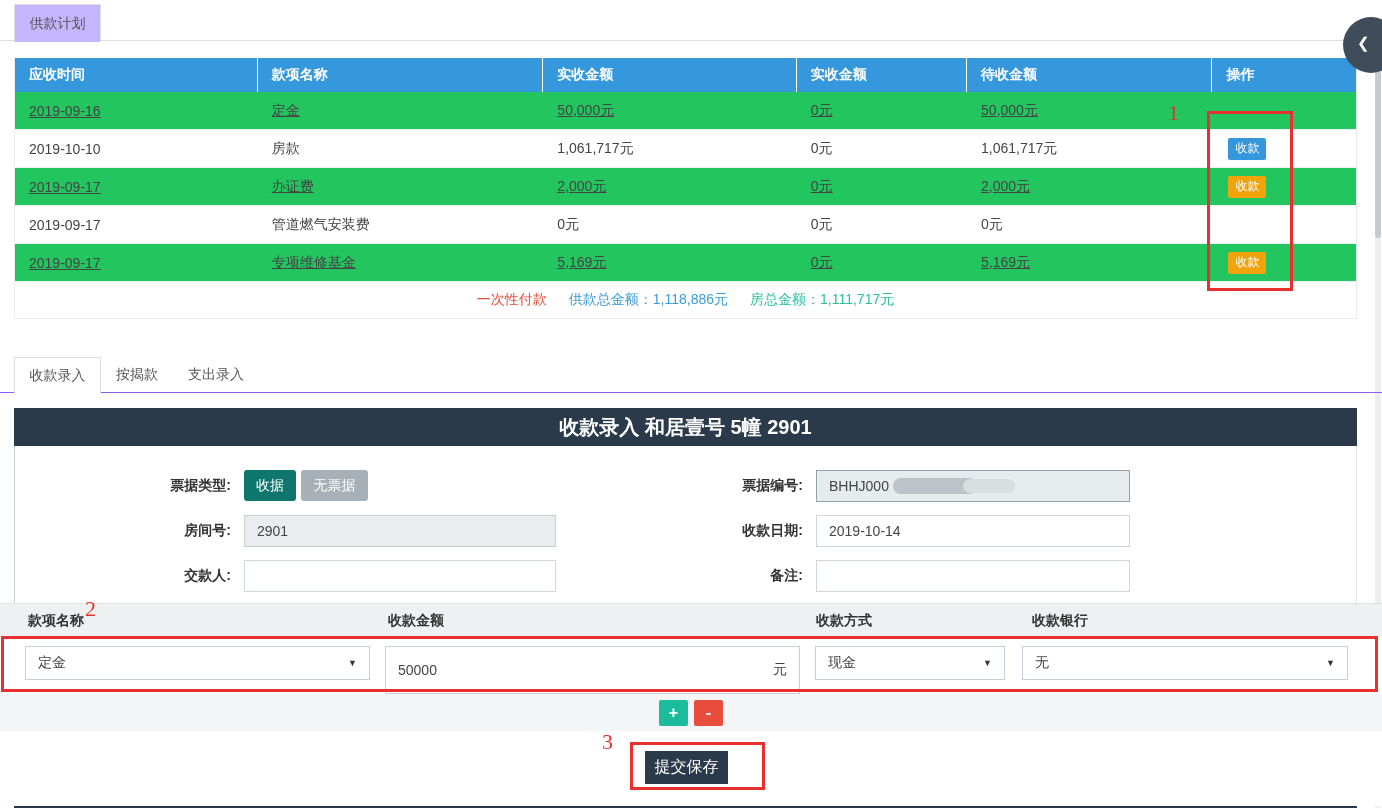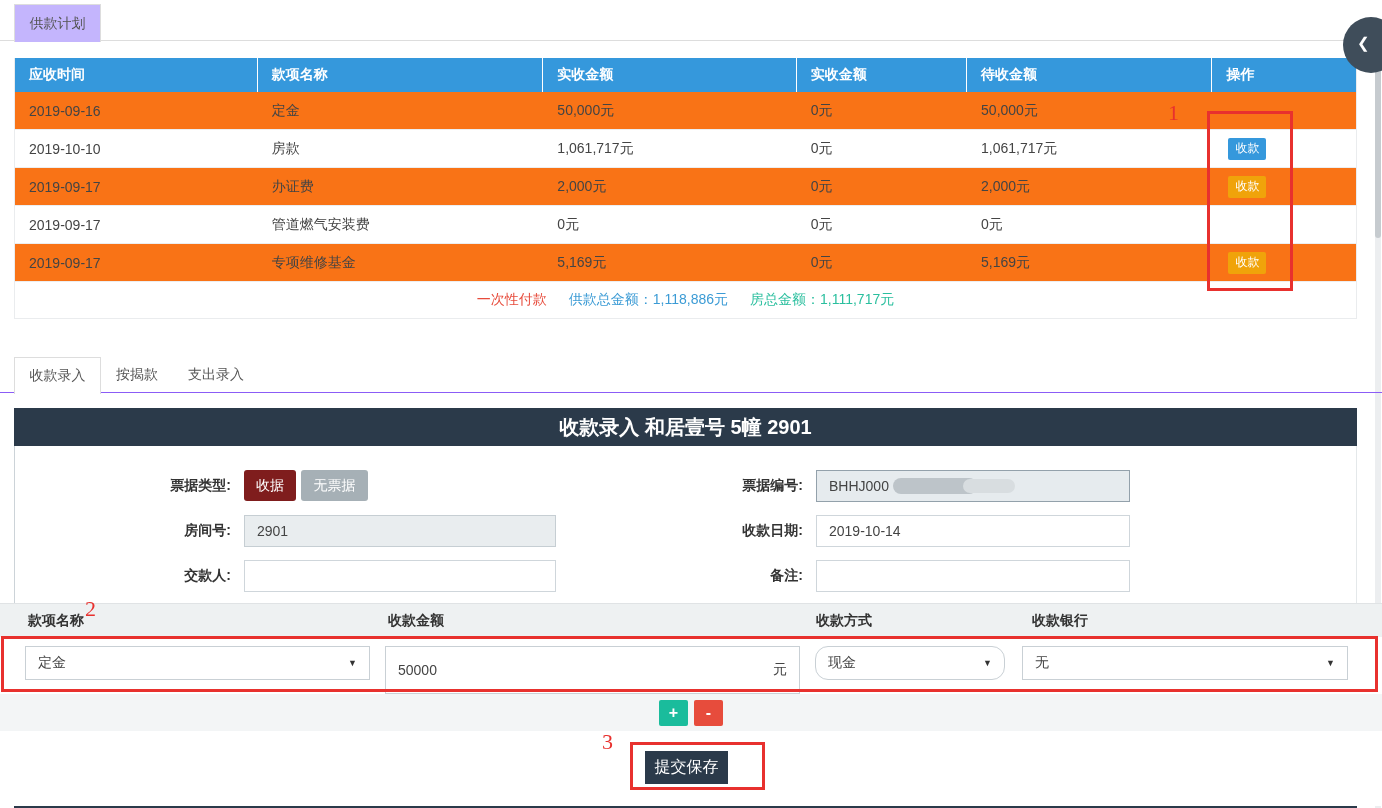--- a/index.html
+++ b/index.html
@@ -11,21 +11,21 @@
   .tab-active { position:absolute; left:14px; top:4px; width:87px; height:38px; background:#c4b5fd;
     border:1px solid #ddd; border-bottom:none; display:flex; align-items:center; justify-content:center;
     color:#555; z-index:2; }
 
   
   #plan-table { position:absolute; left:14px; top:58px; width:1343px; border:1px solid #eaecee; border-top:none; }
   .thead { display:flex; height:34px; background:#3598dc; color:#fff; font-weight:bold; align-items:flex-start; }
   .thead .th { padding-left:14px; height:100%; display:flex; align-items:center; border-right:1px solid #fff; }
   .thead .th:last-child { border-right:none; }
   .tr { display:flex; height:38px; align-items:center; border-bottom:1px solid #ecEEf0; background:#fff; }
-  .tr.stripe { background:#f97316; }
+  .tr.stripe { background:#22c55e;text-decoration:underline; }
   .td { padding-left:14px; overflow:hidden; white-space:nowrap; }
   .c1{width:18.1%;} .c2{width:21.3%;} .c3{width:18.9%;} .c4{width:12.7%;} .c5{width:18.3%;} .c6{width:10.7%;}
   .td.c6 { padding-left:16px; }
   .btn-receive { border:none; color:#fff; font-size:12px; width:38px; height:22px; border-radius:2px; cursor:pointer;
     font-family:inherit; }
   .btn-receive.blue { background:#3598dc; }
   .btn-receive.orange { background:#f0a30a; }
   .tfoot { height:36px; display:flex; align-items:center; justify-content:center; gap:22px; background:#fff; }
   .ft-red { color:#e74c3c; } .ft-blue { color:#3b9bd5; } .ft-green { color:#2abf9e; }
 
@@ -46,21 +46,21 @@
   #panel-header { position:absolute; left:14px; top:408px; width:1343px; height:38px; background:#2b3a4a;
     color:#fff; display:flex; align-items:center; justify-content:center; font-size:20px; font-weight:bold; }
   #form-section { position:absolute; left:14px; top:446px; width:1343px; height:157px; background:#fff;
     border-left:1px solid #ccd3d8; border-right:1px solid #e4e8ea; }
   .flabel { position:absolute; font-weight:bold; color:#333; text-align:right; }
   .fld { position:absolute; height:32px; border:1px solid #cfd6db; background:#fff; font-family:inherit;
     font-size:14px; color:#444; padding:0 12px; }
   .fld.gray { background:#e9edef; border-color:#c6ced3; }
   .type-btn { position:absolute; height:31px; border:none; border-radius:3px; color:#fff; font-size:14px;
     cursor:pointer; font-family:inherit; }
-  #btn-receipt { left:229px; top:24px; width:52px; background:#7f1d1d; }
+  #btn-receipt { left:229px; top:24px; width:52px; background:#0f766e; }
   #btn-noreceipt { left:286px; top:24px; width:67px; background:#a6b0b6; }
   #receiptno-field { left:801px; top:24px; width:314px; background:#e6ebee; border:1px solid #93a1ab;
     display:flex; align-items:center; }
   .censor1 { display:inline-block; width:84px; height:16px; background:#bdc4c9; border-radius:8px; margin-left:4px; }
   .censor2 { display:inline-block; width:52px; height:14px; background:#d8dde0; border-radius:7px; margin-left:-14px; }
 
   
   #subtable-header { position:absolute; left:0; top:603px; width:1382px; height:34px; background:#eef1f2;
     border-top:1px solid #e0e3e5; }
   .sth { position:absolute; top:8px; font-weight:bold; color:#333; }
@@ -227,21 +227,21 @@
 
 <div id="items-row">
   <div class="sel" style="left:25px; width:345px;">
     <span>定金</span>
     <span class="caret">▼</span>
   </div>
   <div id="amount-wrap">
     <input id="amount-input" value="50000" style="">
     <span id="amount-unit">元</span>
   </div>
-  <div class="sel" style="left:815px; width:190px;border-radius:13px;">
+  <div class="sel" style="left:815px; width:190px;">
     <span>现金</span>
     <span class="caret">▼</span>
   </div>
   <div class="sel" style="left:1022px; width:326px;">
     <span>无</span>
     <span class="caret">▼</span>
   </div>
 </div>
 
 <div id="addremove-row">

